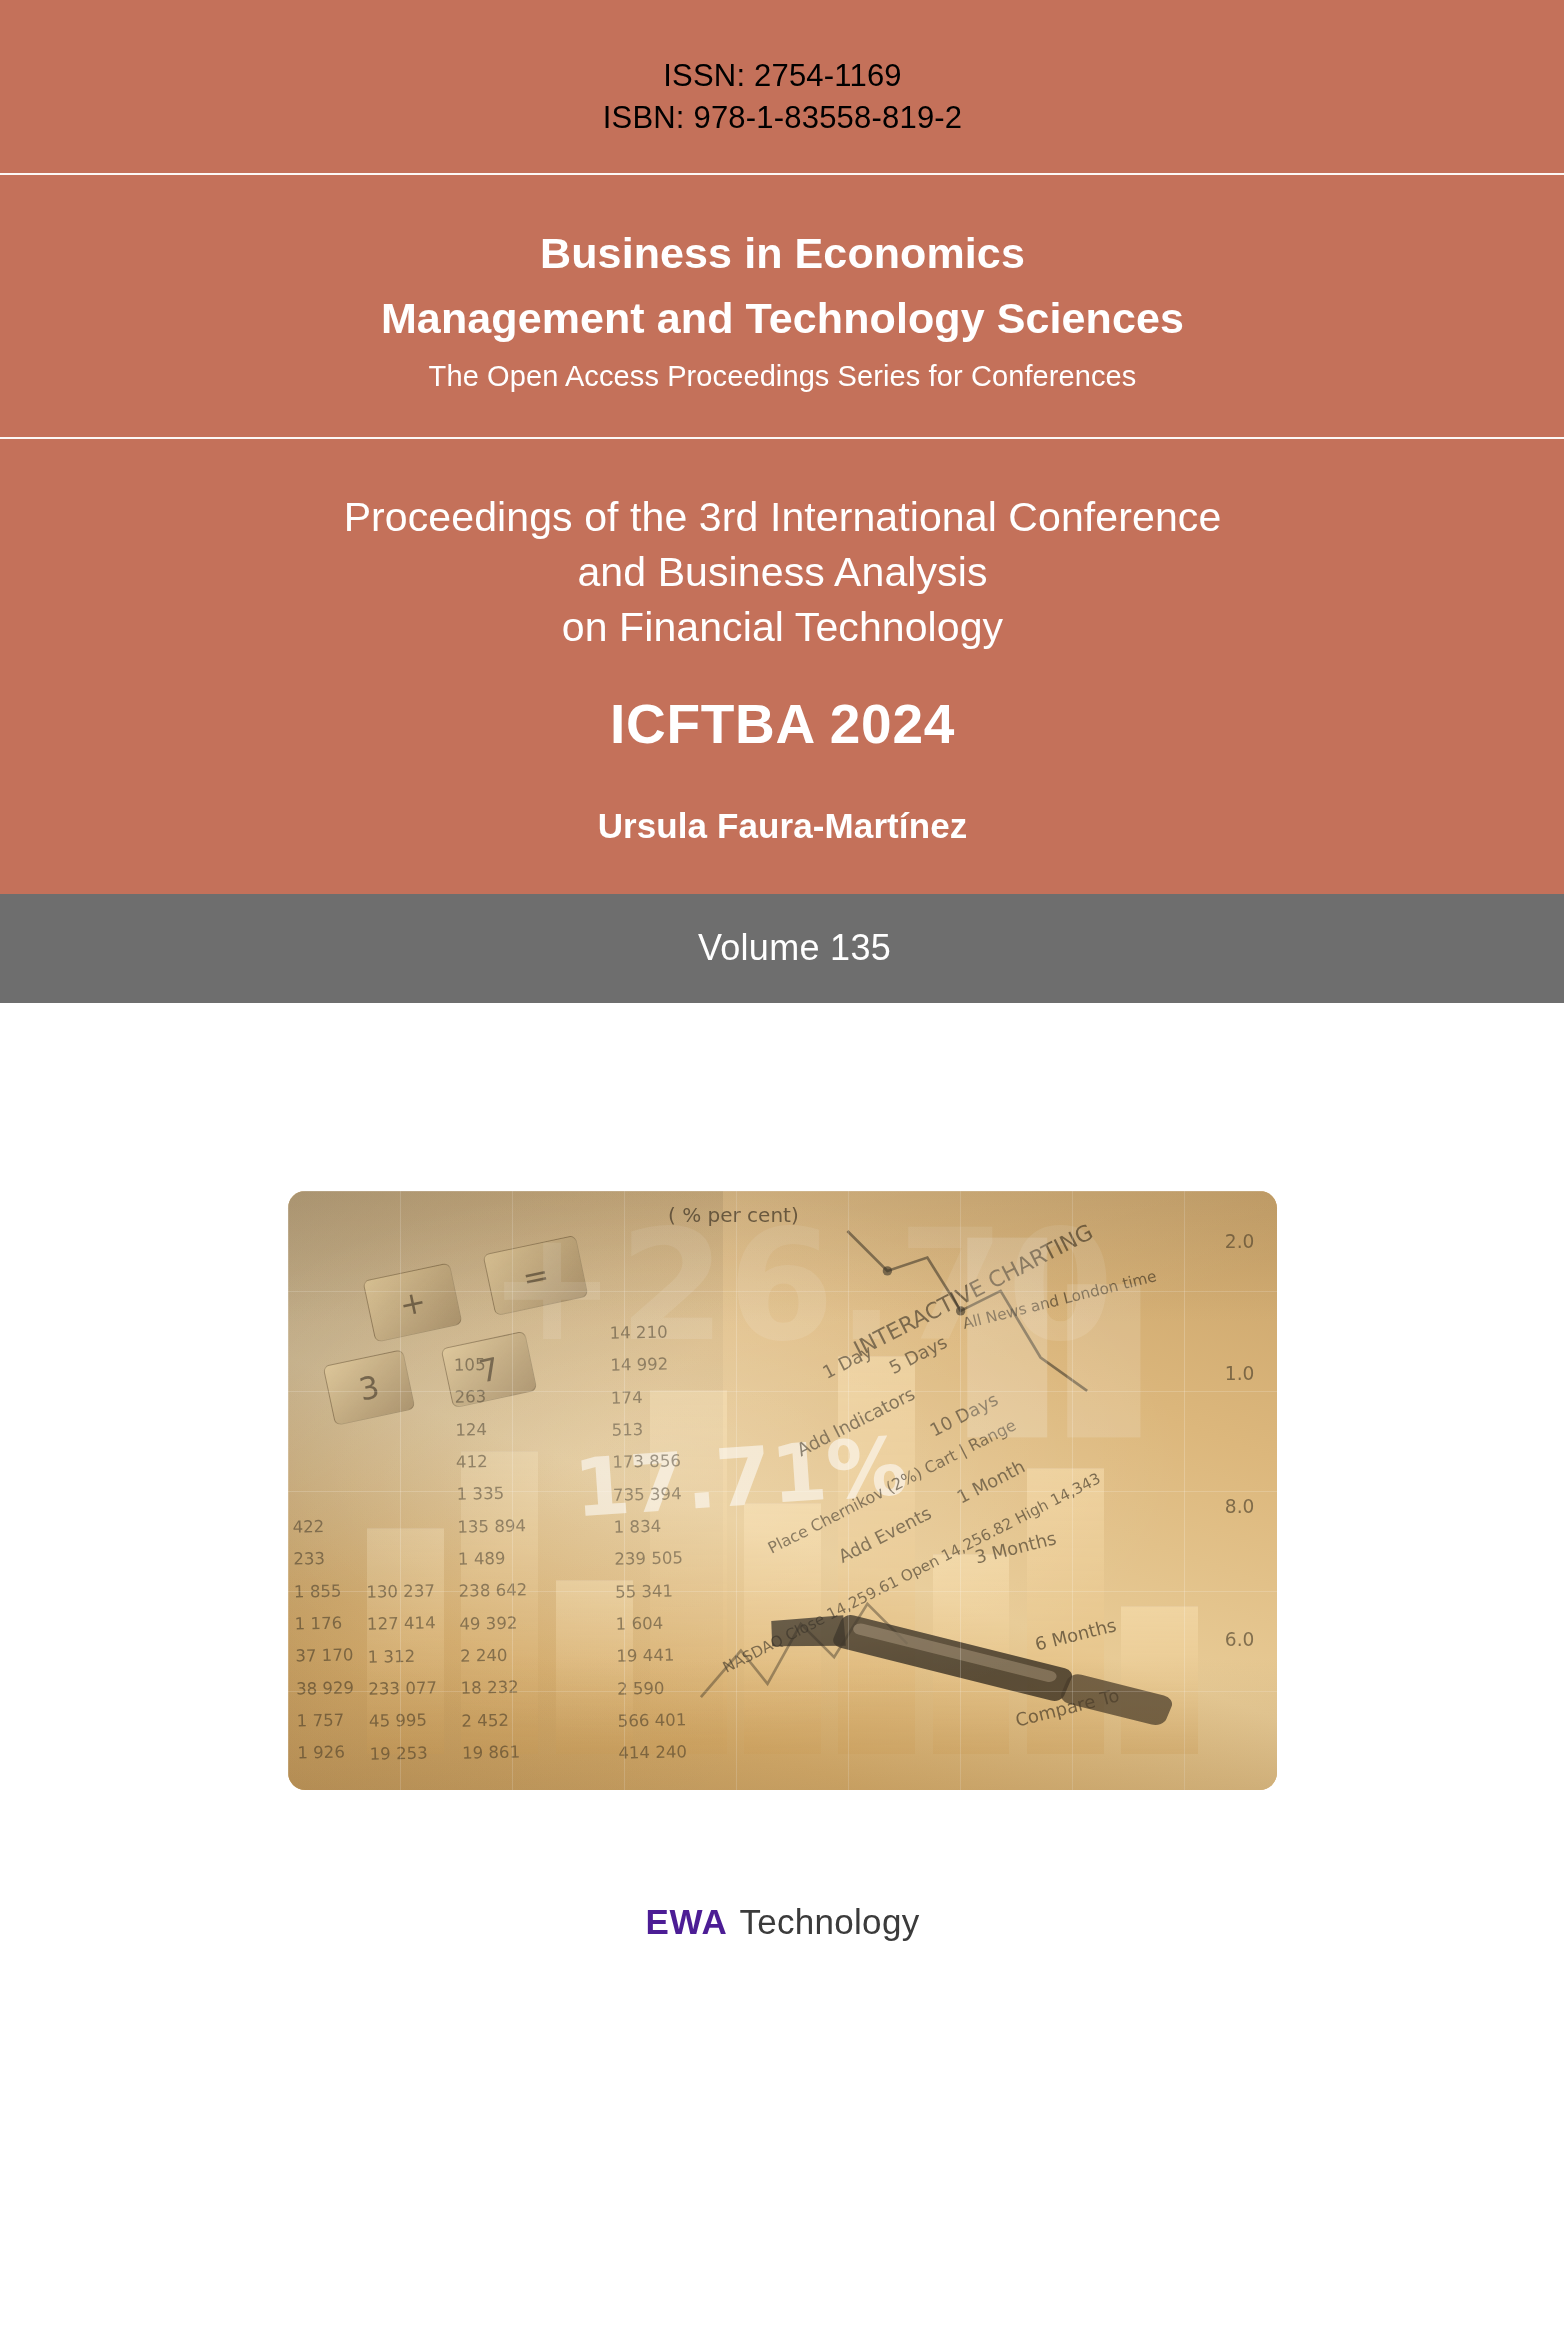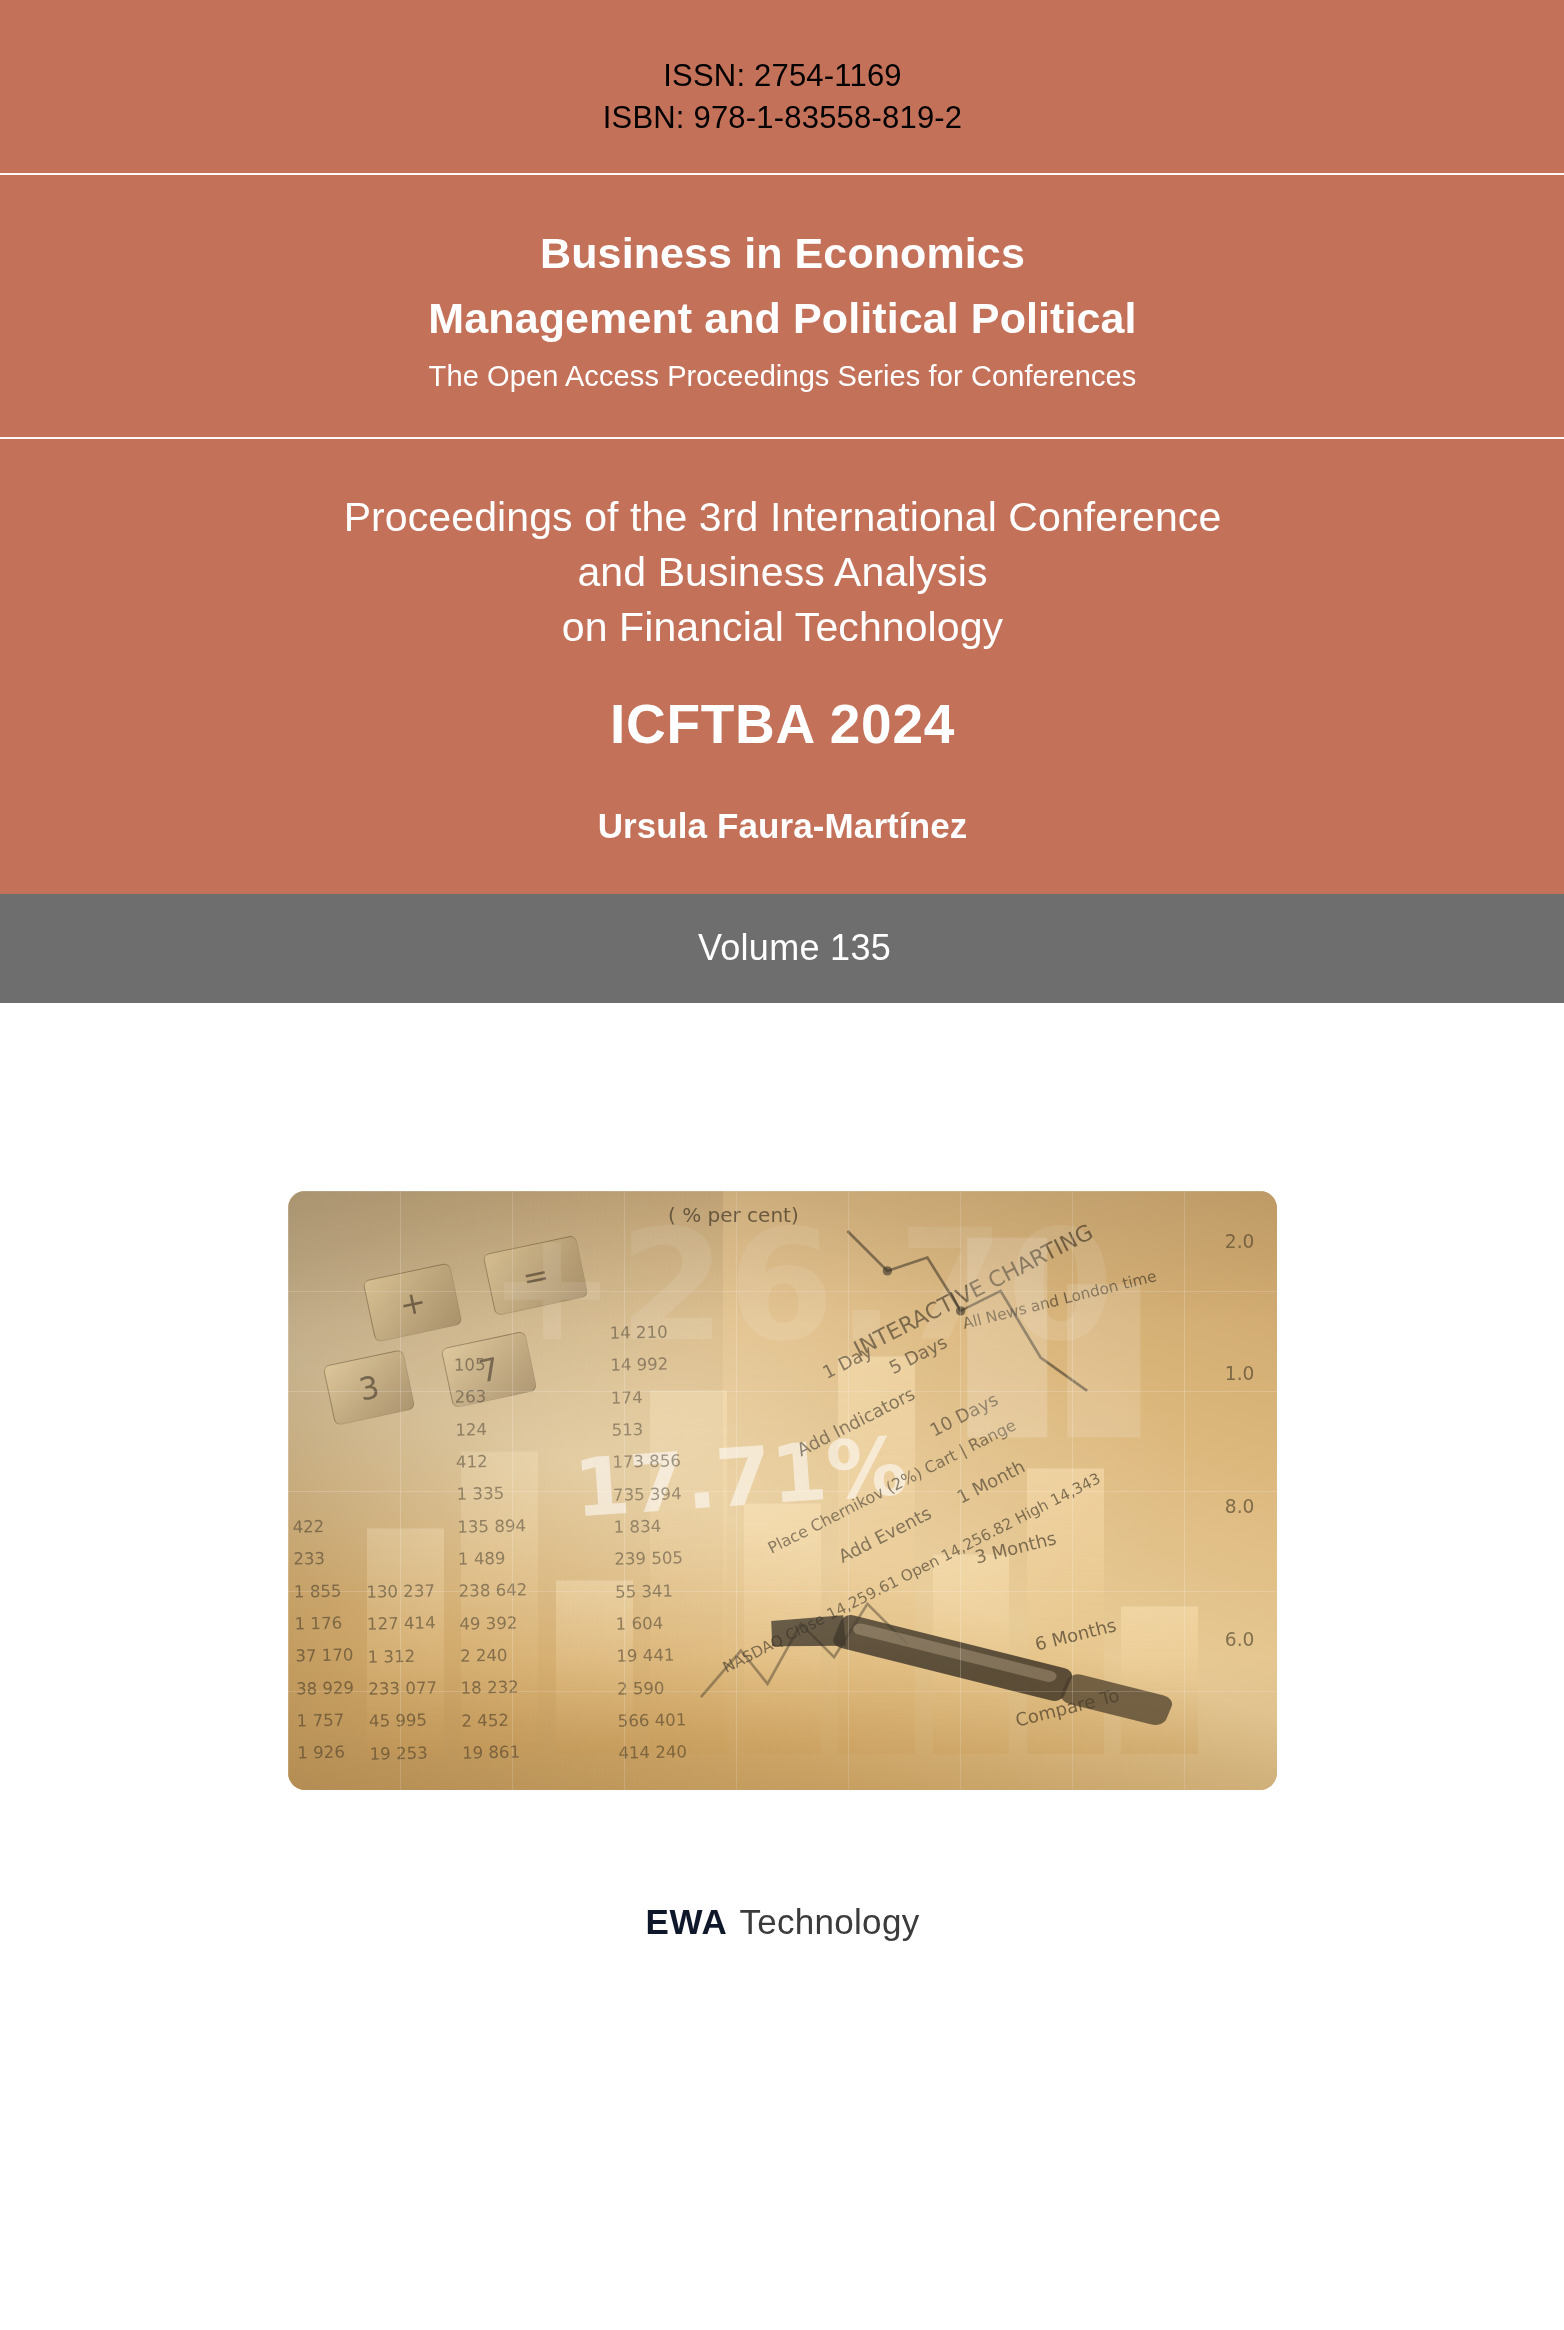--- a/index.html
+++ b/index.html
@@ -262,21 +262,21 @@
   }
 
   
   .publisher {
     margin-top: 112px;
     display: flex;
     align-items: baseline;
     justify-content: center;
   }
   .pub-ewa {
-    color: #0f172a;
+    color: #4c1d95;
     font-size: 35px;
     font-weight: 700;
     letter-spacing: 0.7px;
   }
   .pub-word {
     color: #3b3b3b;
     font-size: 35px;
     font-weight: 400;
     margin-left: 12px;
     letter-spacing: 0.3px;
@@ -291,21 +291,21 @@
 
     <div class="isbn-block">
       <div class="isbn-line">ISSN: 2754-1169</div>
       <div class="isbn-line">ISBN: 978-1-83558-819-2</div>
     </div>
 
     <div class="rule"></div>
 
     <div class="series-block">
       <div class="series-title-1">Business in Economics</div>
-      <div class="series-title-2">Management and Political Political</div>
+      <div class="series-title-2">Management and Technology Sciences</div>
       <div class="series-subtitle">The Open Access Proceedings Series for Conferences</div>
     </div>
 
     <div class="rule"></div>
 
     <div class="proceedings-block">
       <div class="proc-line">Proceedings of the 3rd International Conference</div>
       <div class="proc-line">and Business Analysis</div>
       <div class="proc-line">on Financial Technology</div>
       <div class="conf-acronym">ICFTBA 2024</div>

